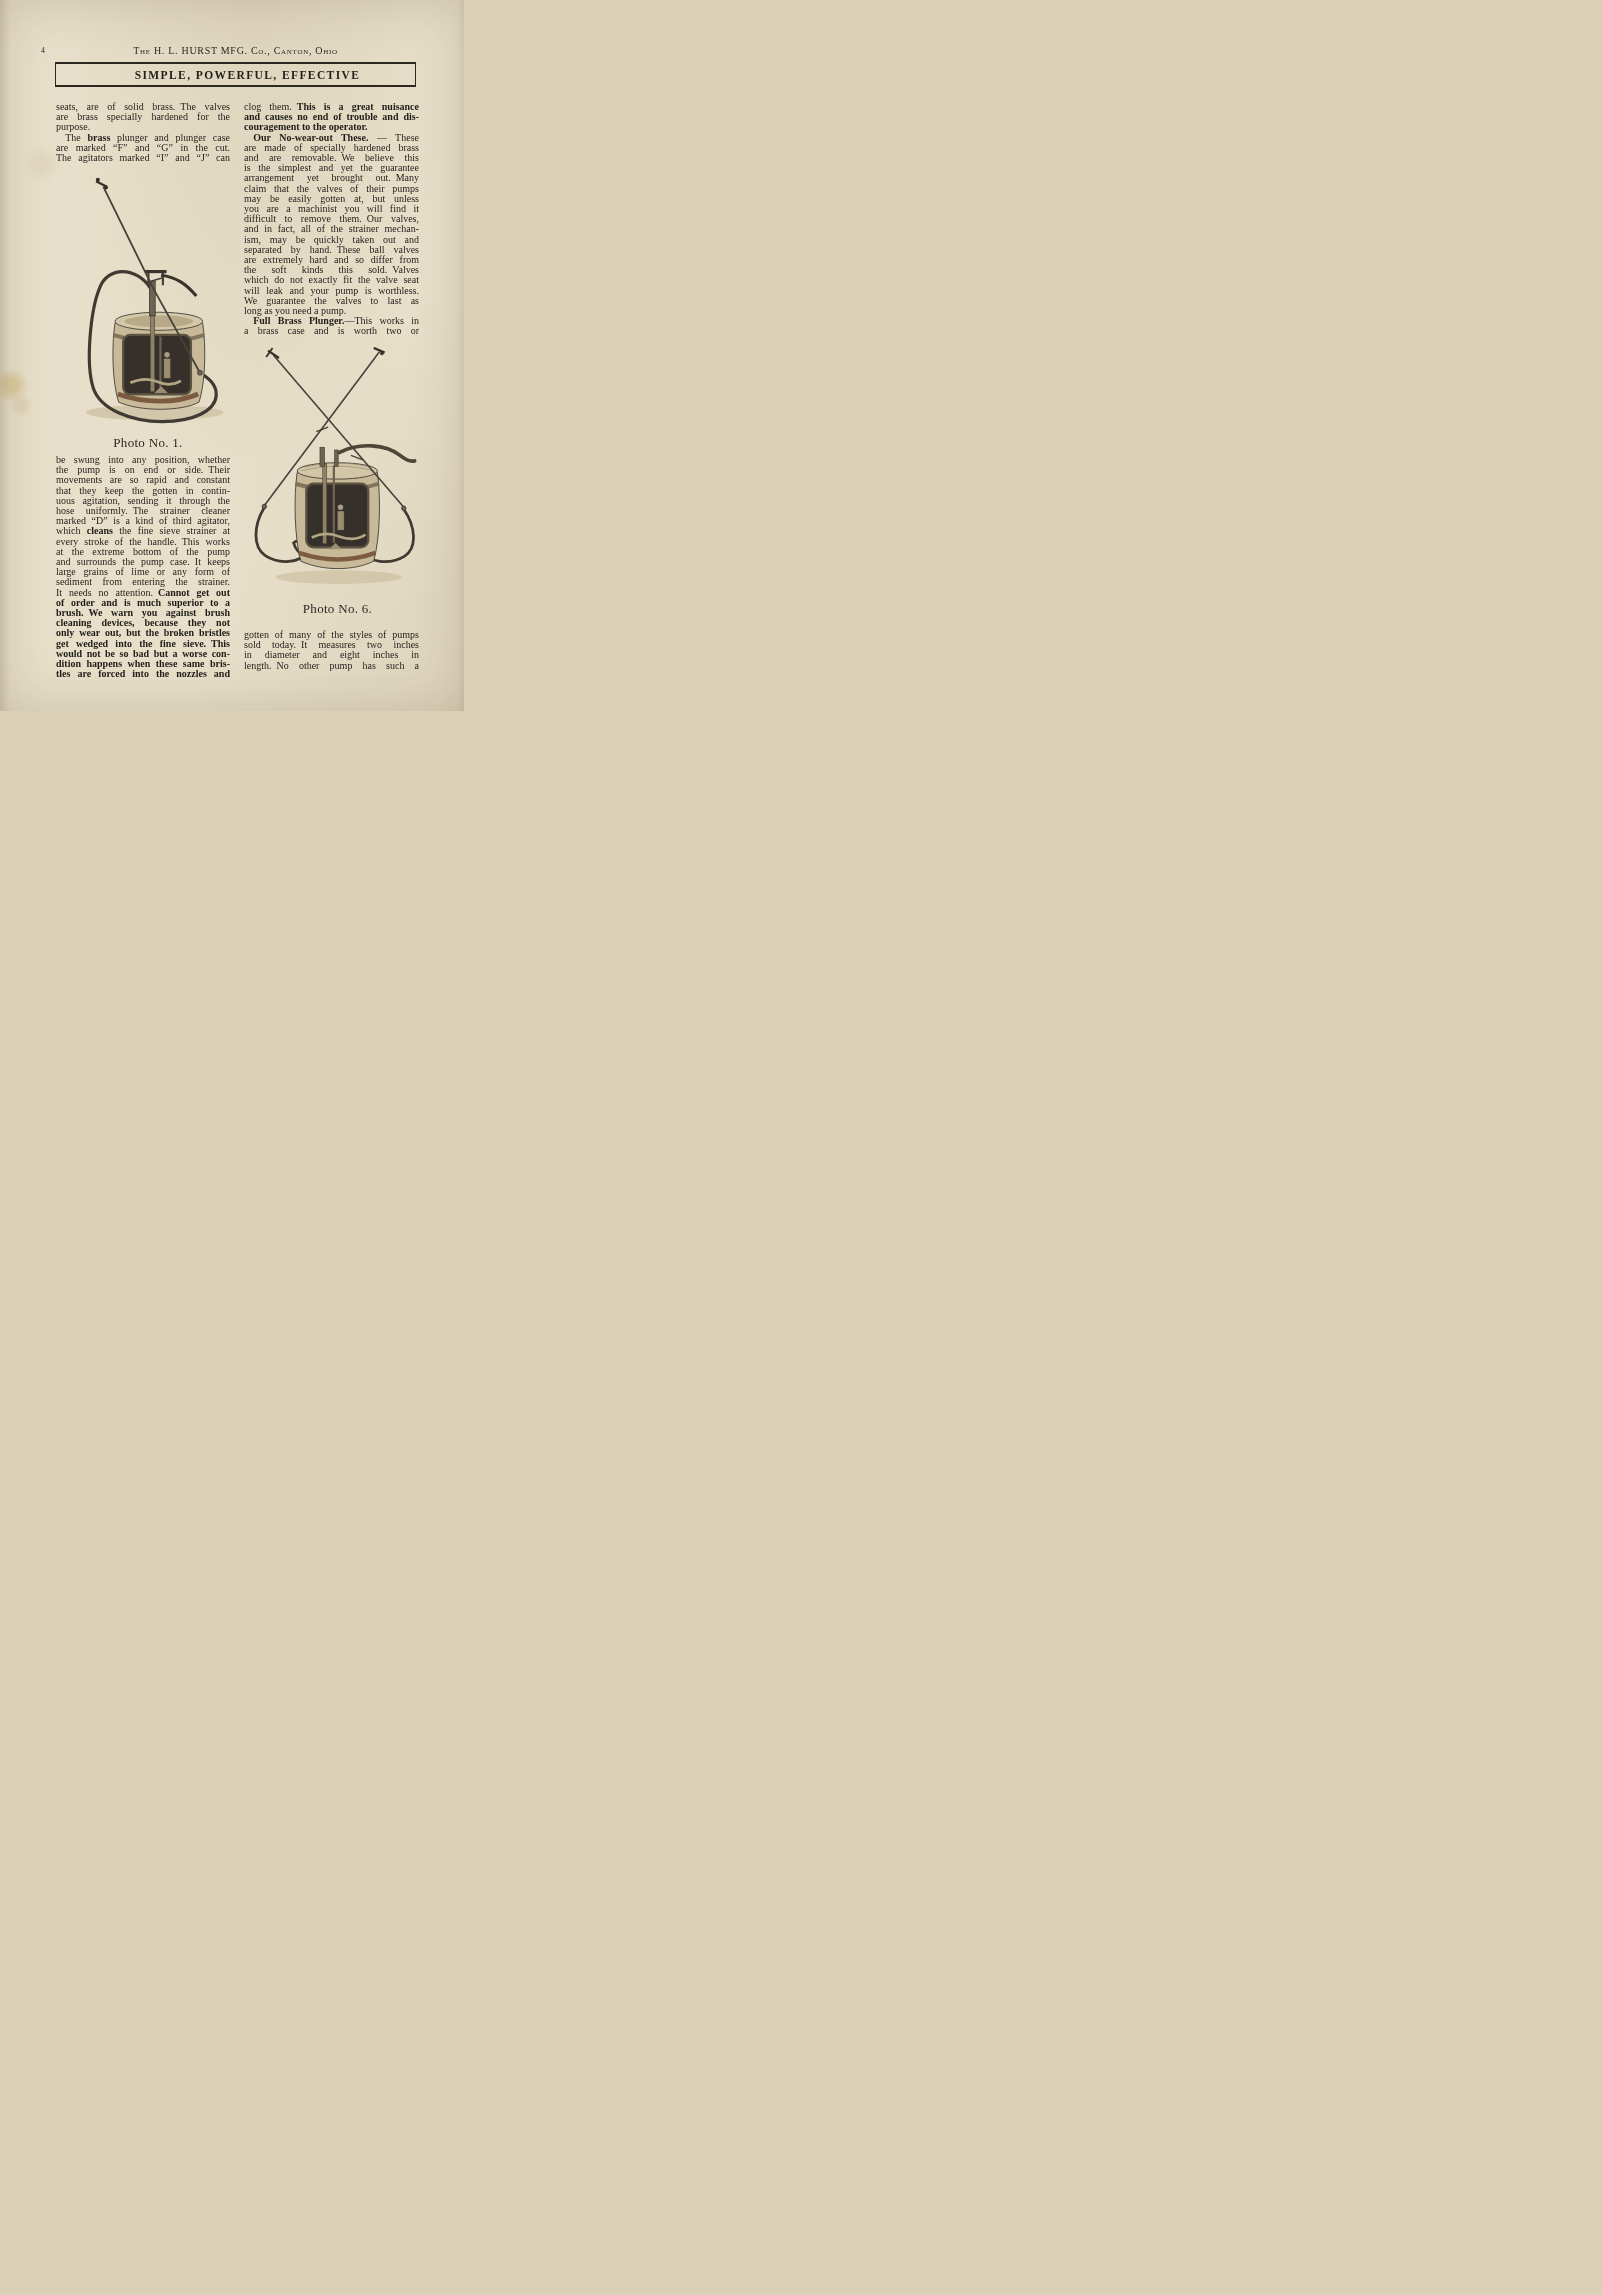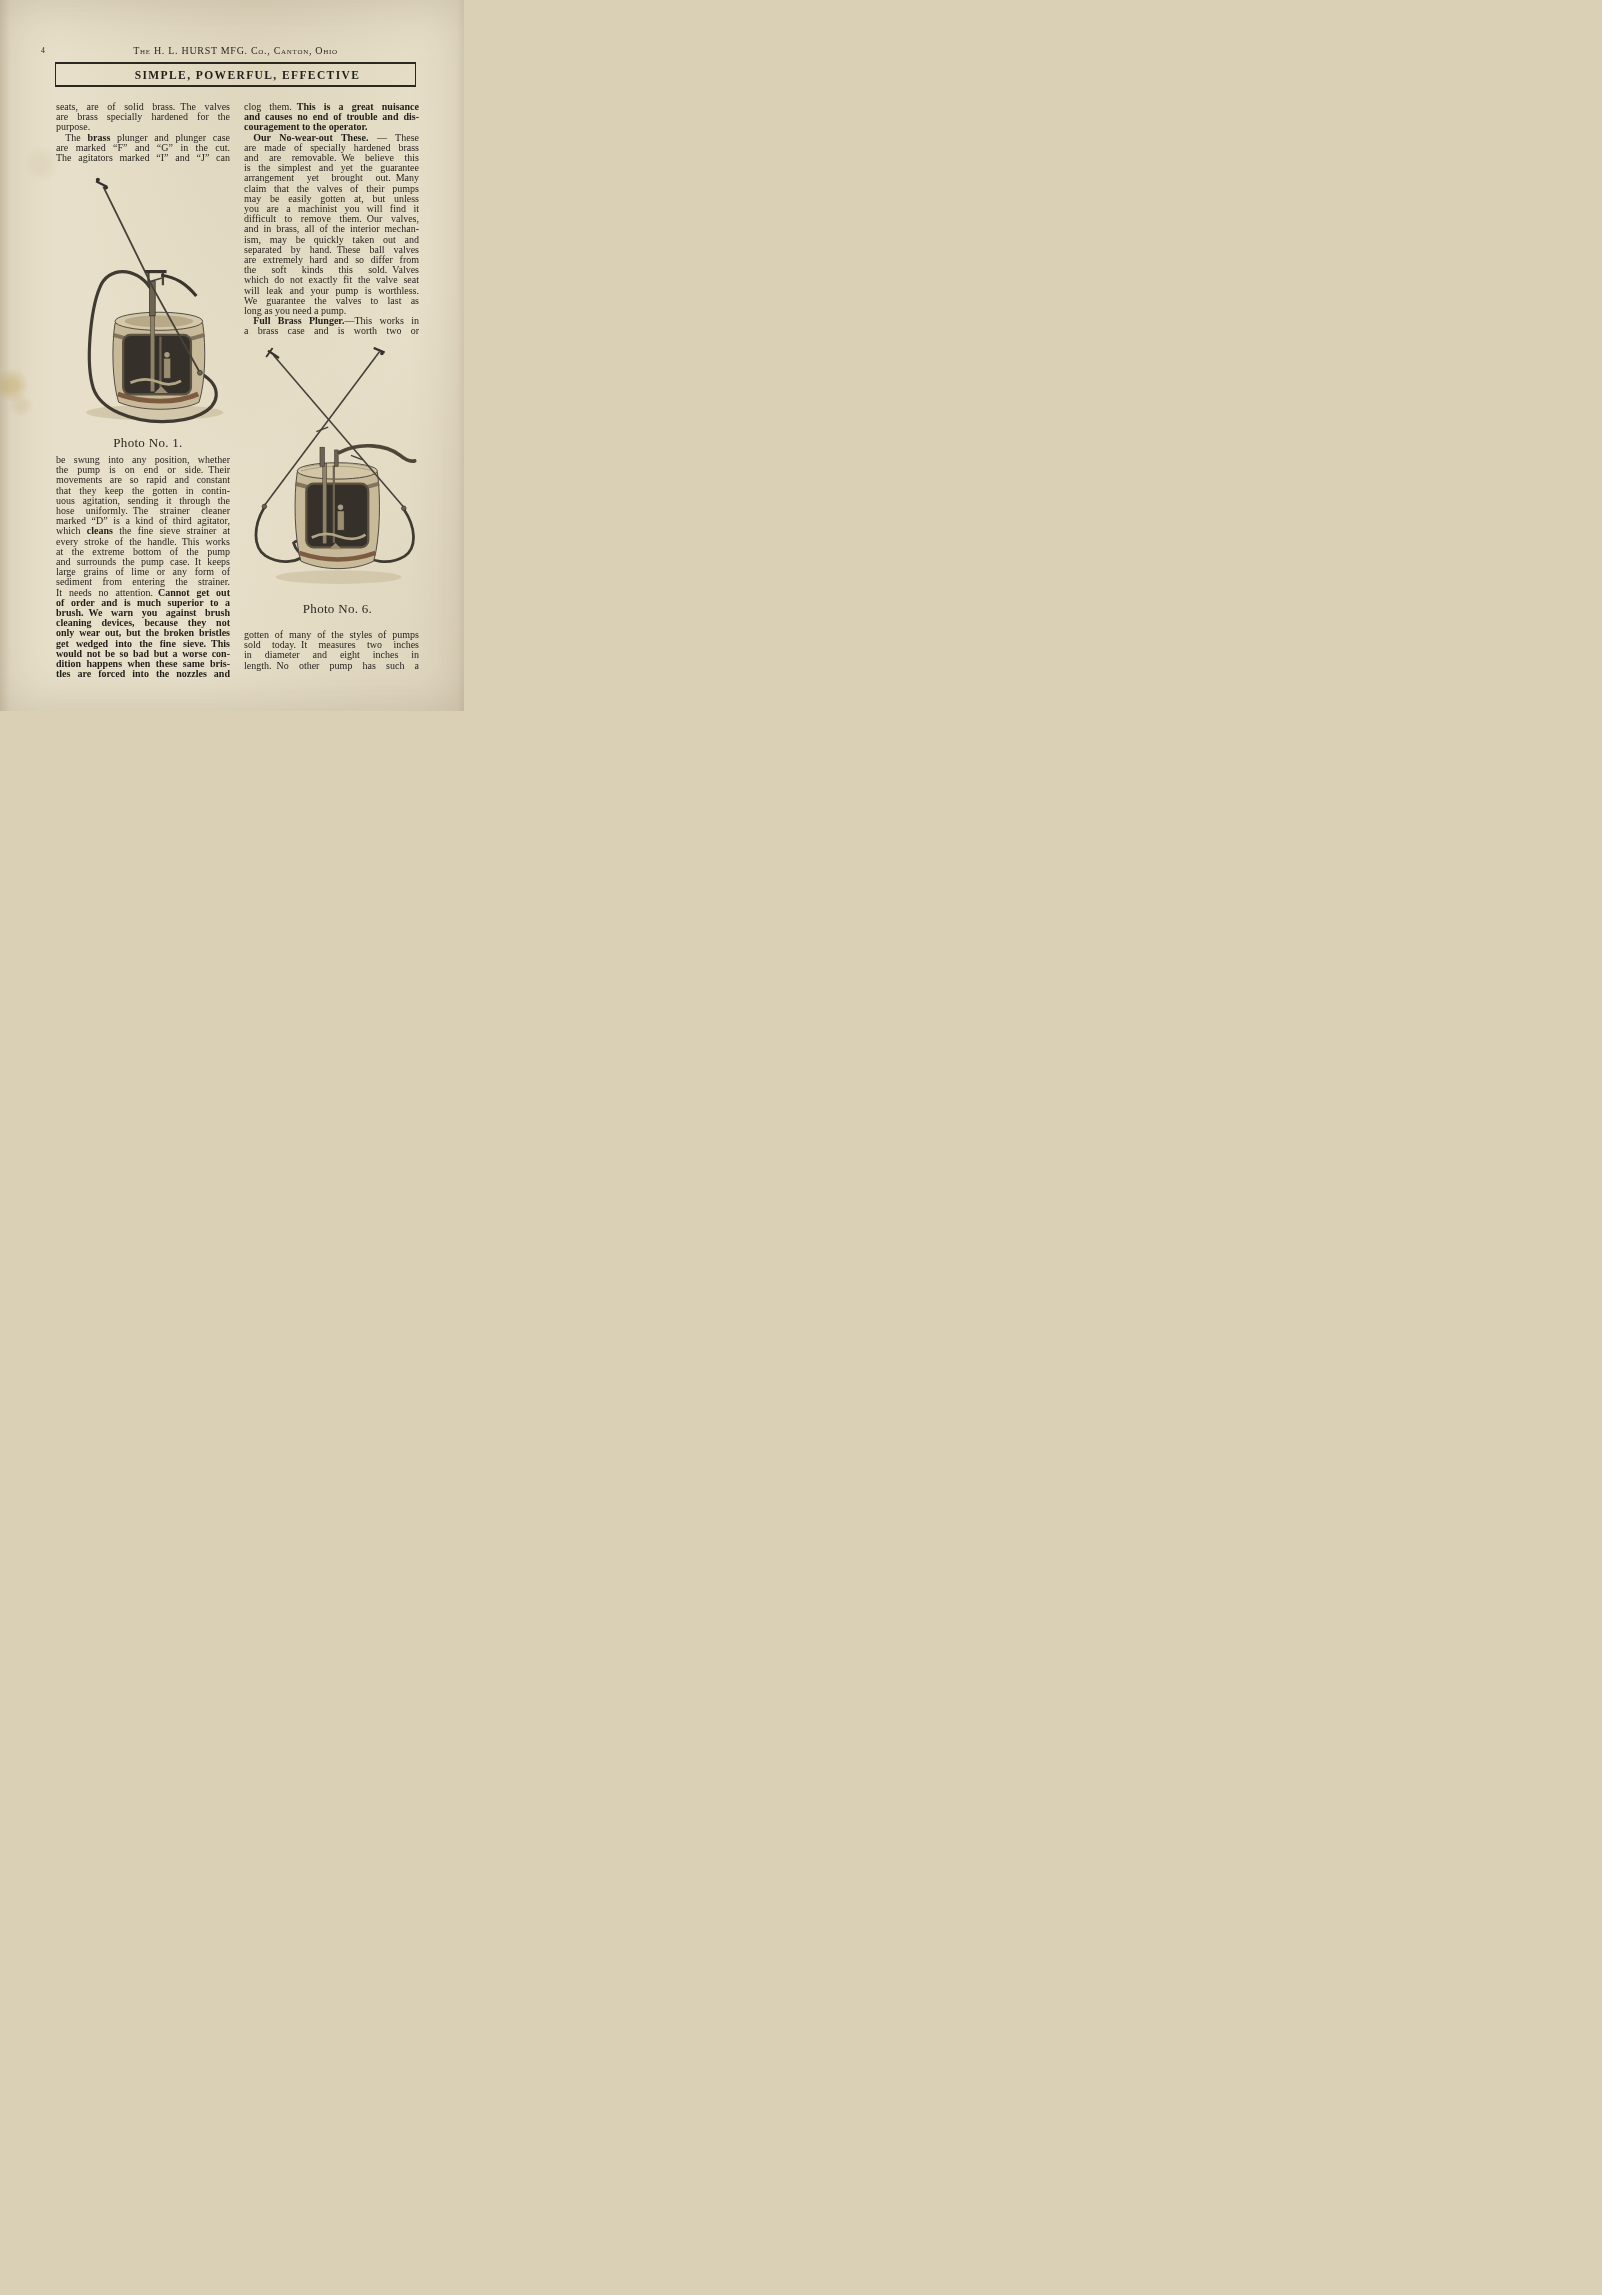--- a/index.html
+++ b/index.html
@@ -120,21 +120,21 @@
       <div class="tline tlast"><span class="b">couragement to the operator.</span></div>
       <div class="tline tind"><span class="b">Our No-wear-out These.</span><span> — These</span></div>
       <div class="tline"><span>are made of specially hardened brass</span></div>
       <div class="tline"><span>and are removable. We believe this</span></div>
       <div class="tline"><span>is the simplest and yet the guarantee</span></div>
       <div class="tline"><span>arrangement yet brought out. Many</span></div>
       <div class="tline"><span>claim that the valves of their pumps</span></div>
       <div class="tline"><span>may be easily gotten at, but unless</span></div>
       <div class="tline"><span>you are a machinist you will find it</span></div>
       <div class="tline"><span>difficult to remove them. Our valves,</span></div>
-      <div class="tline"><span>and in brass, all of the interior mechan-</span></div>
+      <div class="tline"><span>and in fact, all of the strainer mechan-</span></div>
       <div class="tline"><span>ism, may be quickly taken out and</span></div>
       <div class="tline"><span>separated by hand. These ball valves</span></div>
       <div class="tline"><span>are extremely hard and so differ from</span></div>
       <div class="tline"><span>the soft kinds this sold. Valves</span></div>
       <div class="tline"><span>which do not exactly fit the valve seat</span></div>
       <div class="tline"><span>will leak and your pump is worthless.</span></div>
       <div class="tline"><span>We guarantee the valves to last as</span></div>
       <div class="tline tlast"><span>long as you need a pump.</span></div>
       <div class="tline tind"><span class="b">Full Brass Plunger.</span><span>—This works in</span></div>
       <div class="tline"><span>a brass case and is worth two or</span></div>

